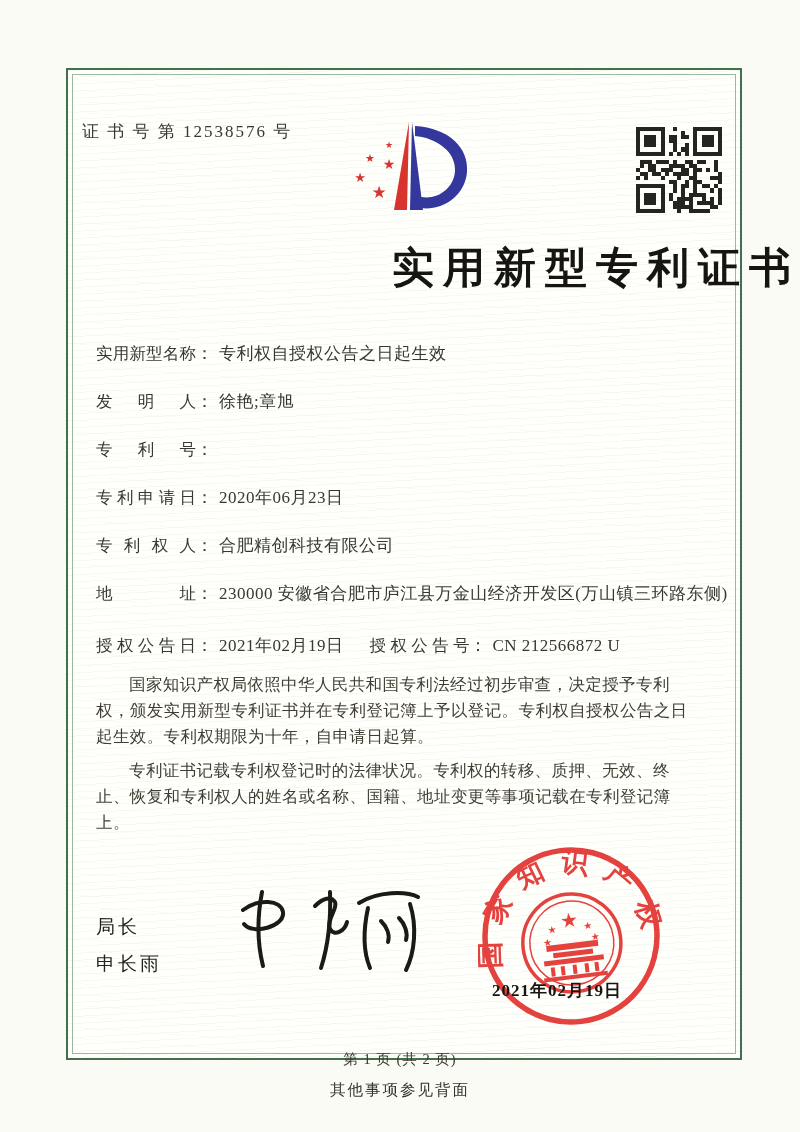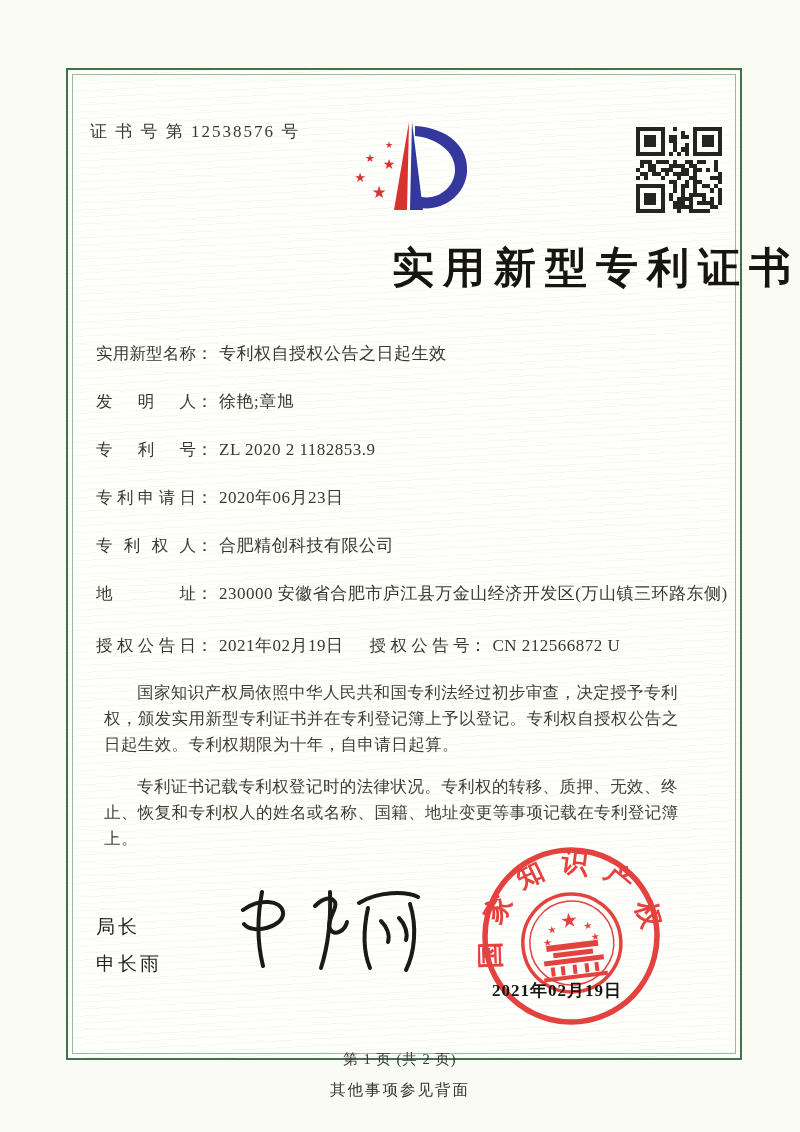--- a/index.html
+++ b/index.html
@@ -23,21 +23,21 @@
     border:1px solid #9cb8a0;
   }
   .watermark{
     position:absolute;inset:0;
     background:
       repeating-linear-gradient(177deg, rgba(166,196,160,0.10) 0 1px, transparent 1px 7px),
       repeating-linear-gradient(184deg, rgba(196,214,186,0.08) 0 1px, transparent 1px 11px);
   }
   .abs{position:absolute;}
   .cert-no{
-    left:90px;top:120px;font-size:17px;letter-spacing:2px;color:#3a372f;
+    left:82px;top:120px;font-size:17px;letter-spacing:2px;color:#3a372f;
   }
   .title{
     left:0;right:0;top:240px;text-align:right;
     font-size:42px;font-weight:700;letter-spacing:9px;color:#17150f;
   }
   .row{
     left:96px;display:flex;align-items:flex-start;
     font-size:17px;color:#3a372f;line-height:26px;white-space:nowrap;
   }
   .flabel{
@@ -45,21 +45,21 @@
     text-align:justify;text-align-last:justify;
   }
   .colon{display:inline-block;margin-right:6px;}
   .fvalue{letter-spacing:0.5px;}
   .fvalue.wrap{white-space:normal;width:524px;}
   .pair2{display:flex;margin-left:26px;}
   .paras{
     left:88px;top:664px;width:622px;
     font-size:16.5px;line-height:26px;color:#403d33;
   }
-  .paras p{margin:16px;text-indent:2em;letter-spacing:0.4px;}
+  .paras p{margin:8px;text-indent:2em;letter-spacing:0.4px;}
   .officer{
     left:96px;top:908px;
     font-family:"Liberation Sans","DejaVu Sans",sans-serif;
     font-size:19px;letter-spacing:3px;color:#24221c;line-height:37px;
   }
   .seal-date{
     left:492px;top:979px;font-size:17px;font-weight:600;
     letter-spacing:1px;color:#17150f;z-index:6;
   }
   .page-num{
@@ -336,21 +336,20 @@
 
   <div class="abs row" style="top:389px">
     <span class="flabel">发明人</span>
       <span class="colon">：</span>
     <span class="fvalue">徐艳;章旭</span>
   </div>
 
   <div class="abs row" style="top:437px">
     <span class="flabel">专利号</span>
       <span class="colon">：</span>
-    <span class="fvalue">ZL 2020 2 1182853.9</span>
   </div>
 
   <div class="abs row" style="top:485px">
     <span class="flabel">专利申请日</span>
       <span class="colon">：</span>
     <span class="fvalue">2020年06月23日</span>
   </div>
 
   <div class="abs row" style="top:533px">
     <span class="flabel">专利权人</span>

